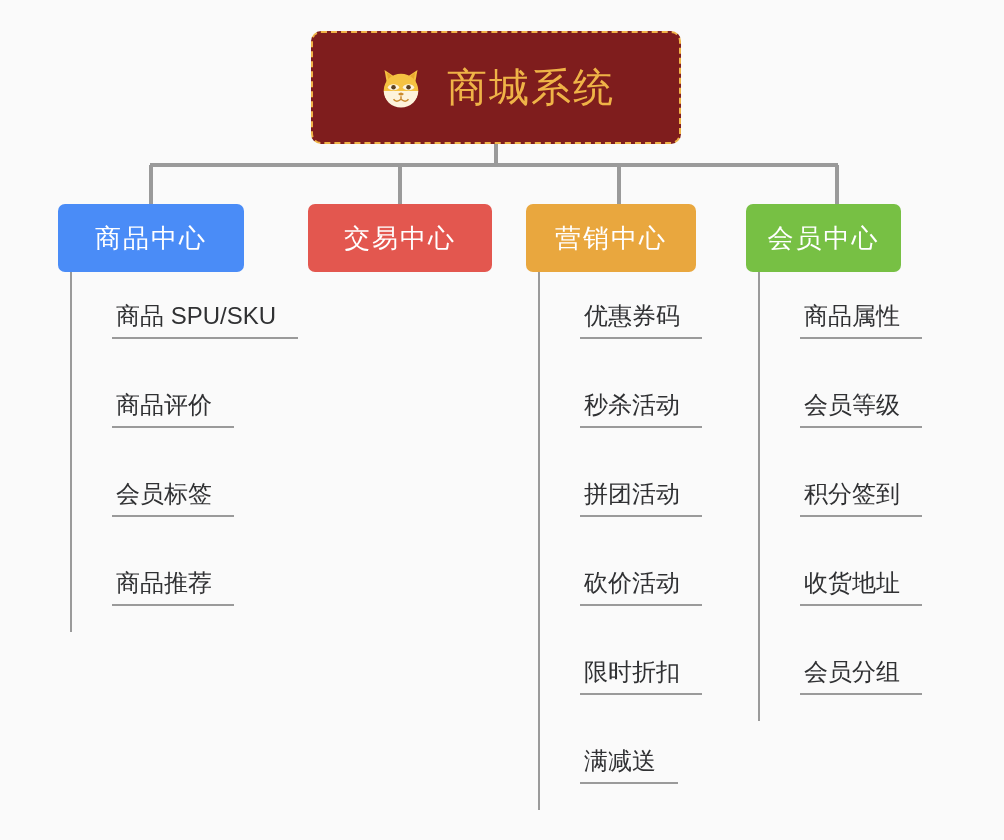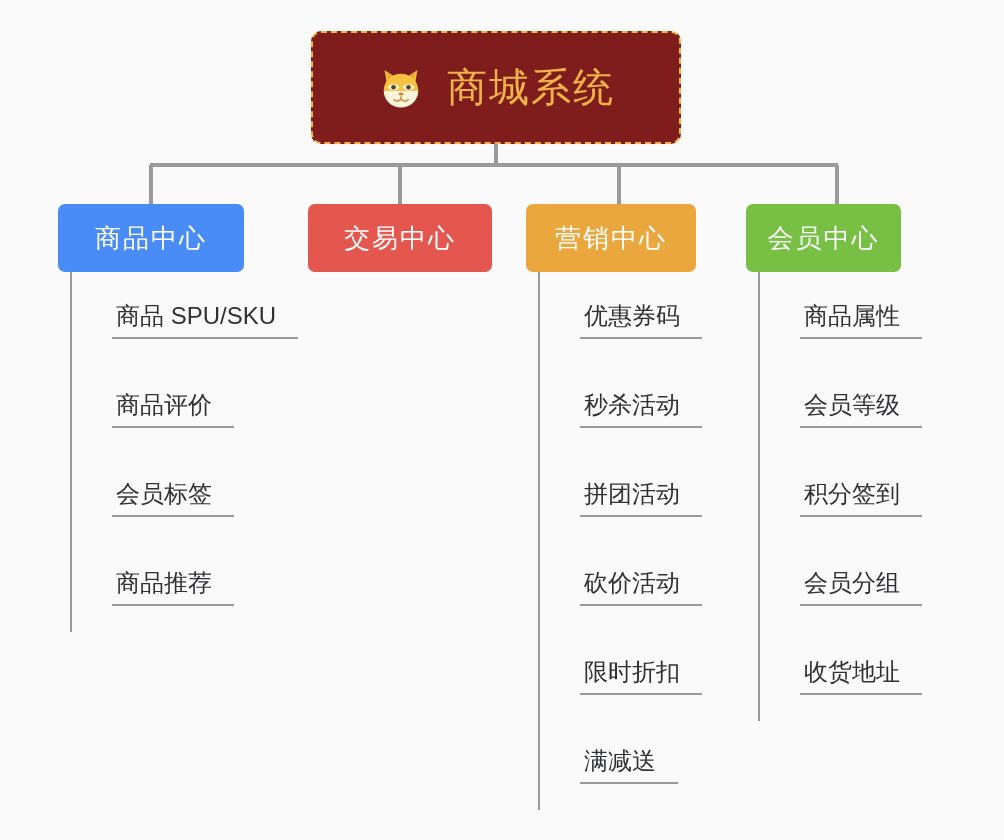--- a/index.html
+++ b/index.html
@@ -225,22 +225,22 @@
         <div class="col-item">
           <span class="col-item-label">商品属性</span>
         </div>
         <div class="col-item">
           <span class="col-item-label">会员等级</span>
         </div>
         <div class="col-item">
           <span class="col-item-label">积分签到</span>
         </div>
         <div class="col-item">
+          <span class="col-item-label">收货地址</span>
+        </div>
+        <div class="col-item">
           <span class="col-item-label">会员分组</span>
-        </div>
-        <div class="col-item">
-          <span class="col-item-label">收货地址</span>
         </div>
       </div>
     </div>
 
   </div>
 </div>
 
 </body></html>

